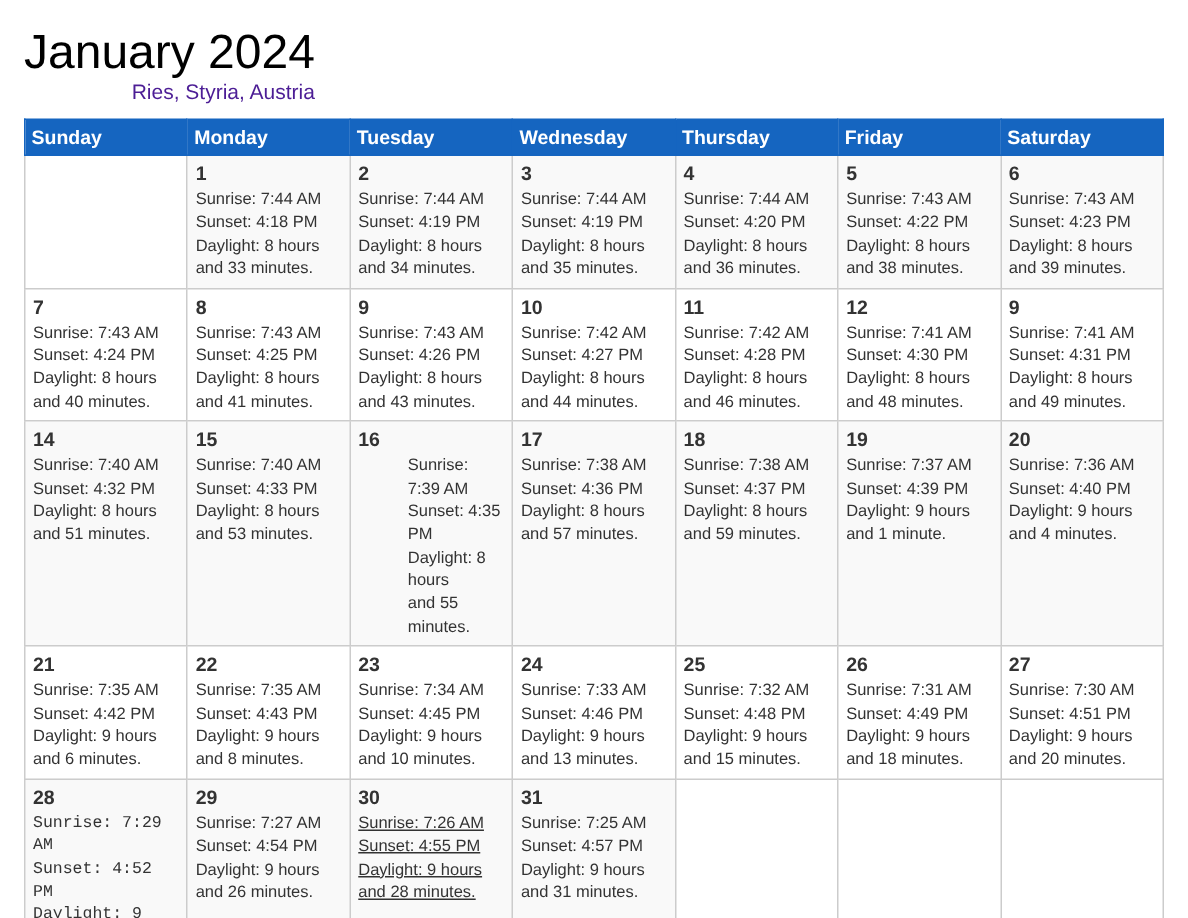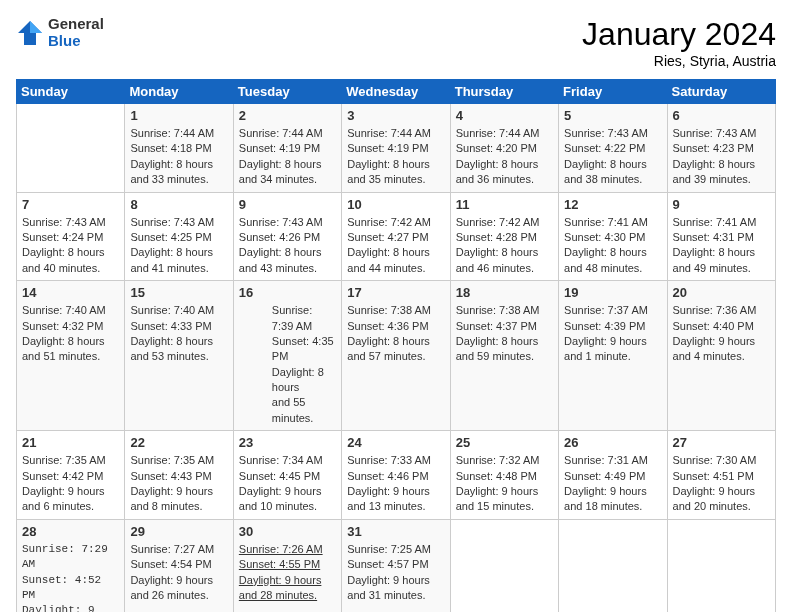--- a/index.html
+++ b/index.html
@@ -43,21 +43,21 @@
     .title-block {
       text-align: right;
     }
     .calendar-title {
       font-size: 32px;
       font-weight: normal;
       color: #000000;
     }
     .calendar-subtitle {
       font-size: 14px;
-      color: #000000;
+      color: #4c1d95;
     }
     table {
       width: 100%;
       border-collapse: collapse;
       font-size: 11px;
     }
     thead tr th {
       background-color: #1565c0;
       color: #fff;
       padding: 4px 4px;
@@ -93,30 +93,20 @@
       color: #333;
     }
     .empty-cell {
       background: #fff !important;
     }
   </style>
 </head>
 <body>
 
 <div class="header">
-  <div class="logo">
-    <svg class="logo-icon" viewBox="0 0 28 28" xmlns="http://www.w3.org/2000/svg">
-      <polygon points="14,2 26,14 20,14 20,26 8,26 8,14 2,14" fill="#1565c0"></polygon>
-      <polygon points="14,2 26,14 14,14" fill="#42a5f5"></polygon>
-    </svg>
-    <div class="logo-text">
-      <span class="logo-general">General</span>
-      <span class="logo-blue">Blue</span>
-    </div>
-  </div>
   <div class="title-block">
     <div class="calendar-title">January 2024</div>
     <div class="calendar-subtitle">Ries, Styria, Austria</div>
   </div>
 </div>
 
 <table>
   <thead>
     <tr>
     <th>Sunday</th>

